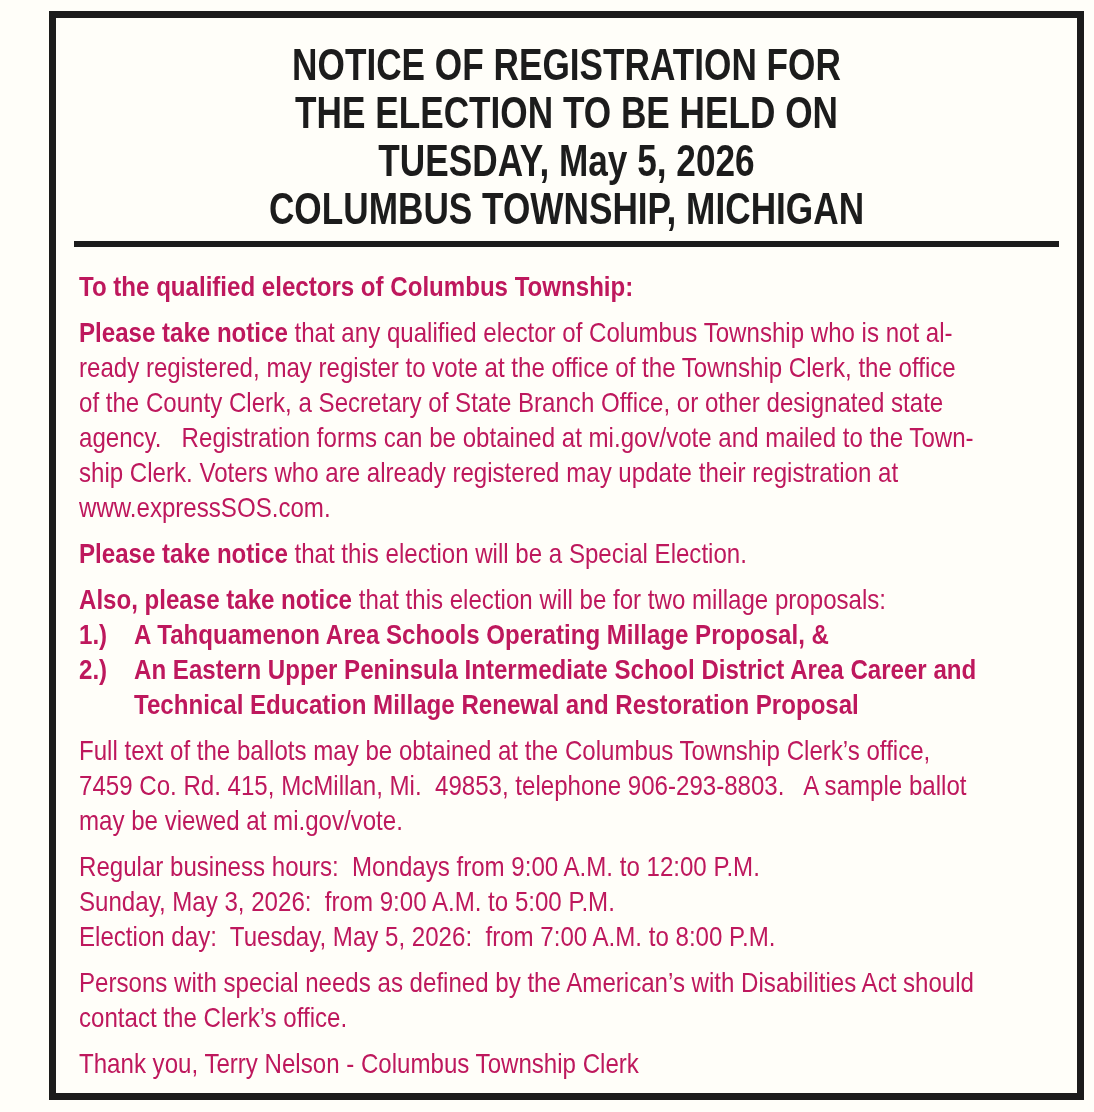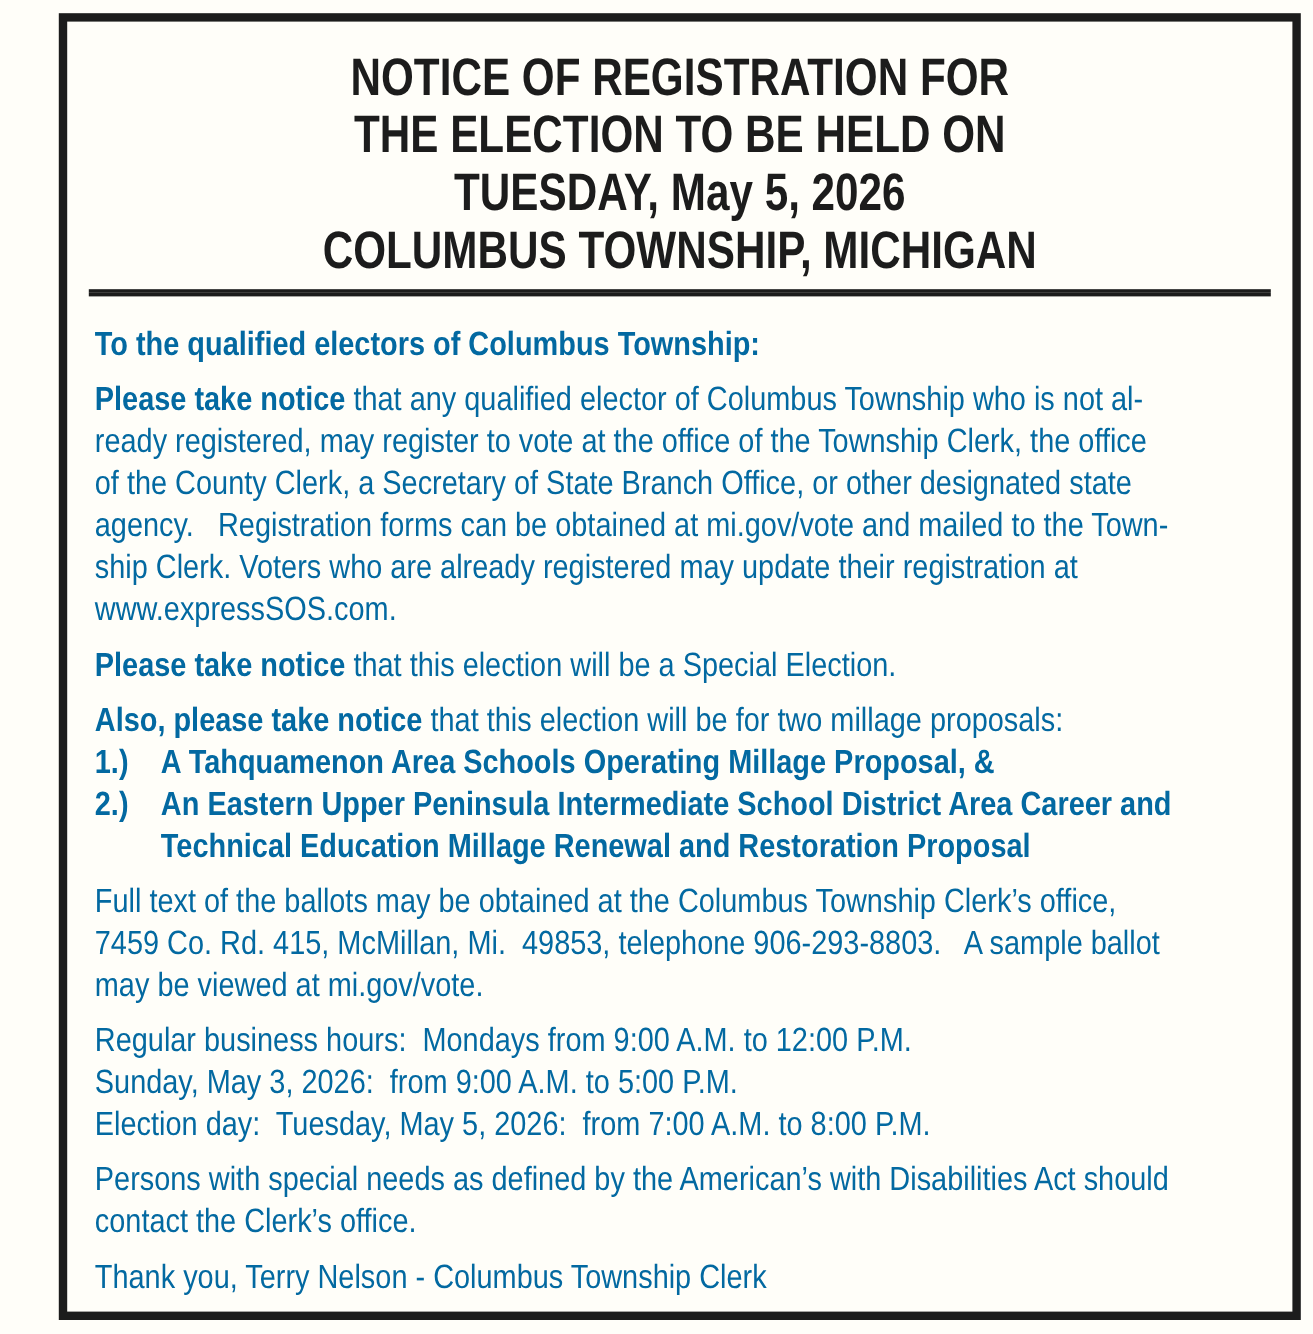--- a/index.html
+++ b/index.html
@@ -41,21 +41,21 @@
     white-space: pre;
   }
   .double-rule {
     margin: 8px 18px 0 18px;
     height: 6px;
     border-top: 3px solid #1c1c1c;
     border-bottom: 3px solid #1c1c1c;
   }
   .content {
     margin: 22px 0 0 23px;
-    color: #0369a1;
+    color: #be185d;
   }
   .condense {
     width: 1180px;
     transform: scaleX(0.86);
     transform-origin: 0 0;
     font-size: 28px;
     line-height: 35px;
   }
   .content p { margin: 0 0 11px 0; }
   .content p.tight { margin-bottom: 0; }

